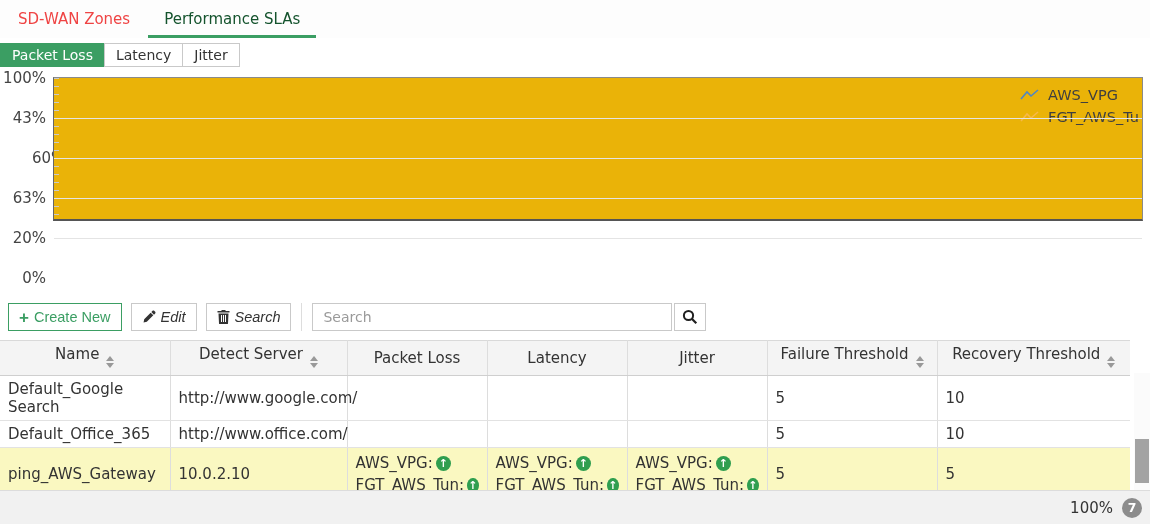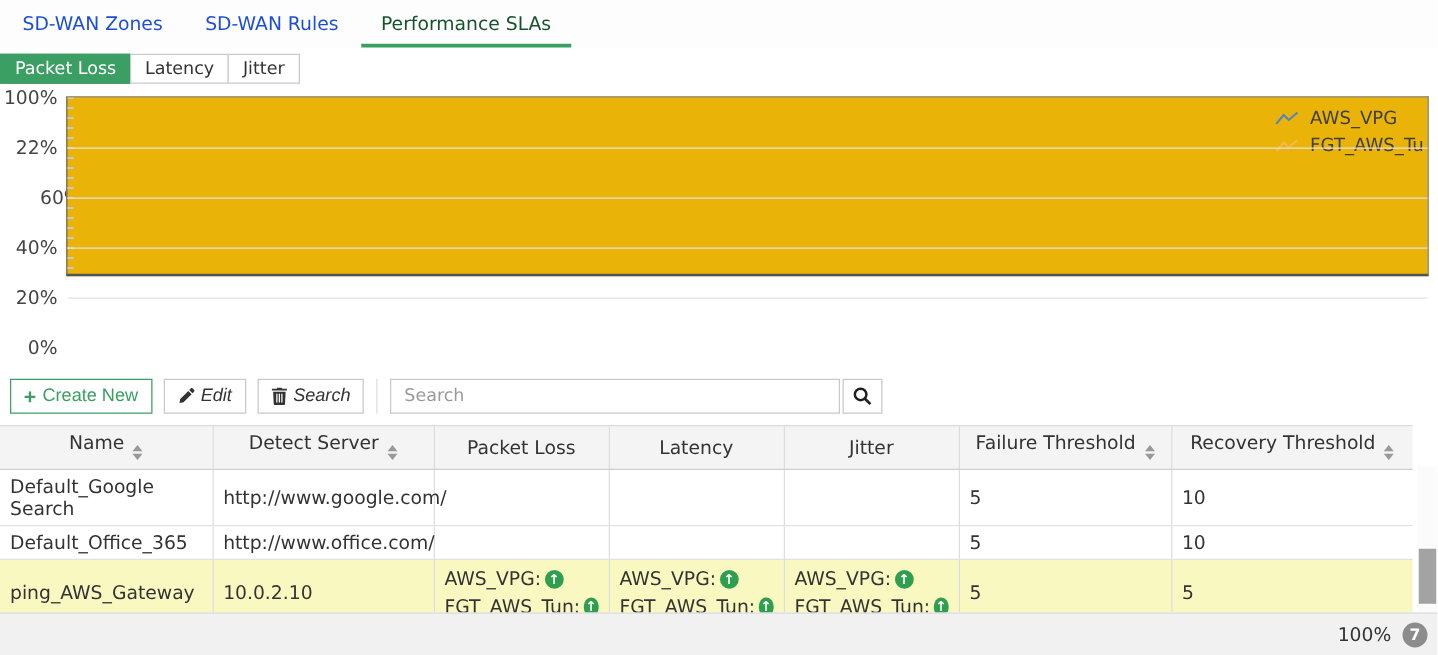--- a/index.html
+++ b/index.html
@@ -3,21 +3,21 @@
 <meta charset="utf-8">
 <style>
   * { box-sizing: border-box; margin: 0; padding: 0; }
   html,body { width:1150px; height:524px; overflow:hidden; }
   body {
     font-family: "DejaVu Sans", "Liberation Sans", sans-serif;
     font-size: 14px; color:#333; background:#fff; position:relative;
   }
   
   .nav-tabs { display:flex; height:38px; align-items:stretch; background:#fdfdfd; }
-  .nav-tab { padding:10px 16px 6px; margin-left:2px; font-size:15px; color:#1d4ed8; cursor:pointer; border-bottom:3px solid transparent; }
+  .nav-tab { padding:10px 16px 6px; margin-left:2px; font-size:15px; color:#ef4444; cursor:pointer; border-bottom:3px solid transparent; }
   .nav-tab.active { color:#14532d; border-bottom-color:#3b9e63; }
   
   .metric-tabs { display:flex; margin:5px 0 0 1px; height:24px; }
   .metric-tab { padding:2px 11px; border:1px solid #c9c9c9; background:#fff; color:#333; font-size:14px; margin-left:-1px; cursor:pointer; display:flex; align-items:center; }
   .metric-tab.active { background:#3b9e63; border-color:#3b9e63; color:#fff; }
   
   .chart { position:relative; height:214px; margin-top:2px; }
   .y-axis { position:absolute; left:0; top:0; width:46px; }
   .ylab { position:absolute; right:0; width:46px; text-align:right; height:18px; line-height:18px; font-size:15px; color:#444; }
   .plot { position:absolute; left:53px; right:7px; top:8px; height:144px; background:#eab308; border:1px solid #8a8a8a; border-bottom:2px solid #555; border-left:1px solid #666; }
@@ -62,36 +62,35 @@
   .zoom-level { font-size:15px; color:#333; }
   .badge { width:20px; height:20px; border-radius:50%; background:#8c8c8c; color:#fff; font-size:12.5px; font-weight:bold;
            display:flex; align-items:center; justify-content:center; cursor:pointer; }
   svg { display:block; }
 </style>
 </head>
 <body>
 
 <div class="nav-tabs">
     <div class="nav-tab">SD-WAN Zones</div>
-    <div class="nav-tab">SD-WAN Rules</div>
     <div class="nav-tab active">Performance SLAs</div>
   </div>
 
 <div class="metric-tabs">
     <div class="metric-tab active">Packet Loss</div>
     <div class="metric-tab">Latency</div>
     <div class="metric-tab">Jitter</div>
   </div>
 
 <div class="chart">
   <div class="y-axis">
       <div class="ylab" style="top: 0px;">100%</div>
-      <div class="ylab" style="top: 40px;">22%</div>
+      <div class="ylab" style="top: 40px;">43%</div>
       <div class="ylab" style="top: 80px; padding-left: 32px;">60%</div>
-      <div class="ylab" style="top: 120px;">40%</div>
+      <div class="ylab" style="top: 120px;">63%</div>
       <div class="ylab" style="top: 160px;">20%</div>
       <div class="ylab" style="top: 200px;">0%</div>
     </div>
   <div class="plot">
     <div class="minor-ticks"></div>
     <div class="legend">
         <div class="legend-item">
           <span>
             <svg width="20" height="14" viewBox="0 0 20 14">
               <polyline points="1,11 7,4 11,8 18,2" fill="none" stroke="#4f86c6" stroke-width="1.6"></polyline>

